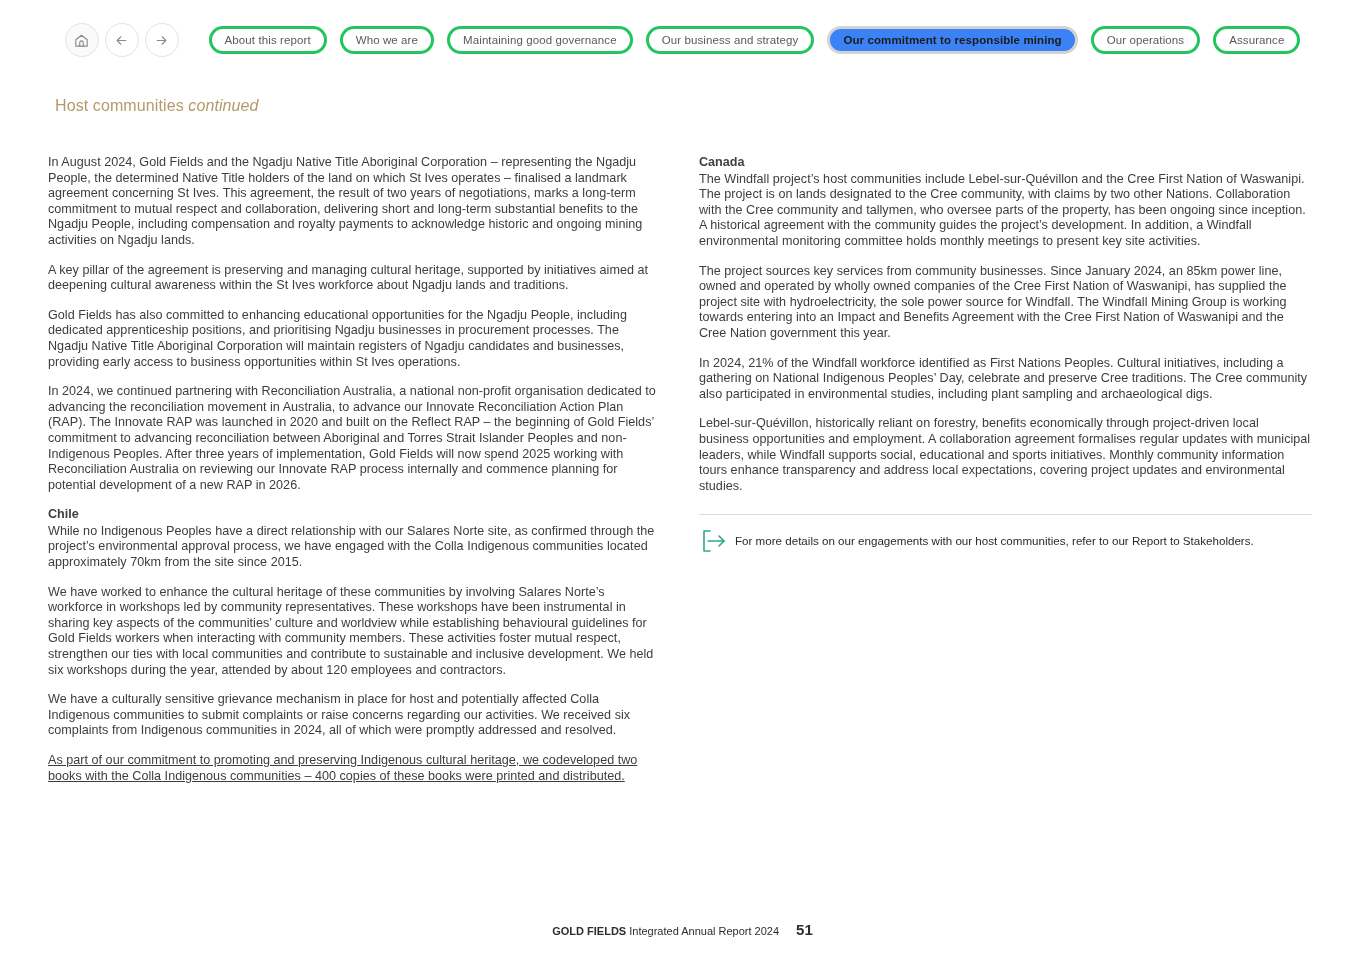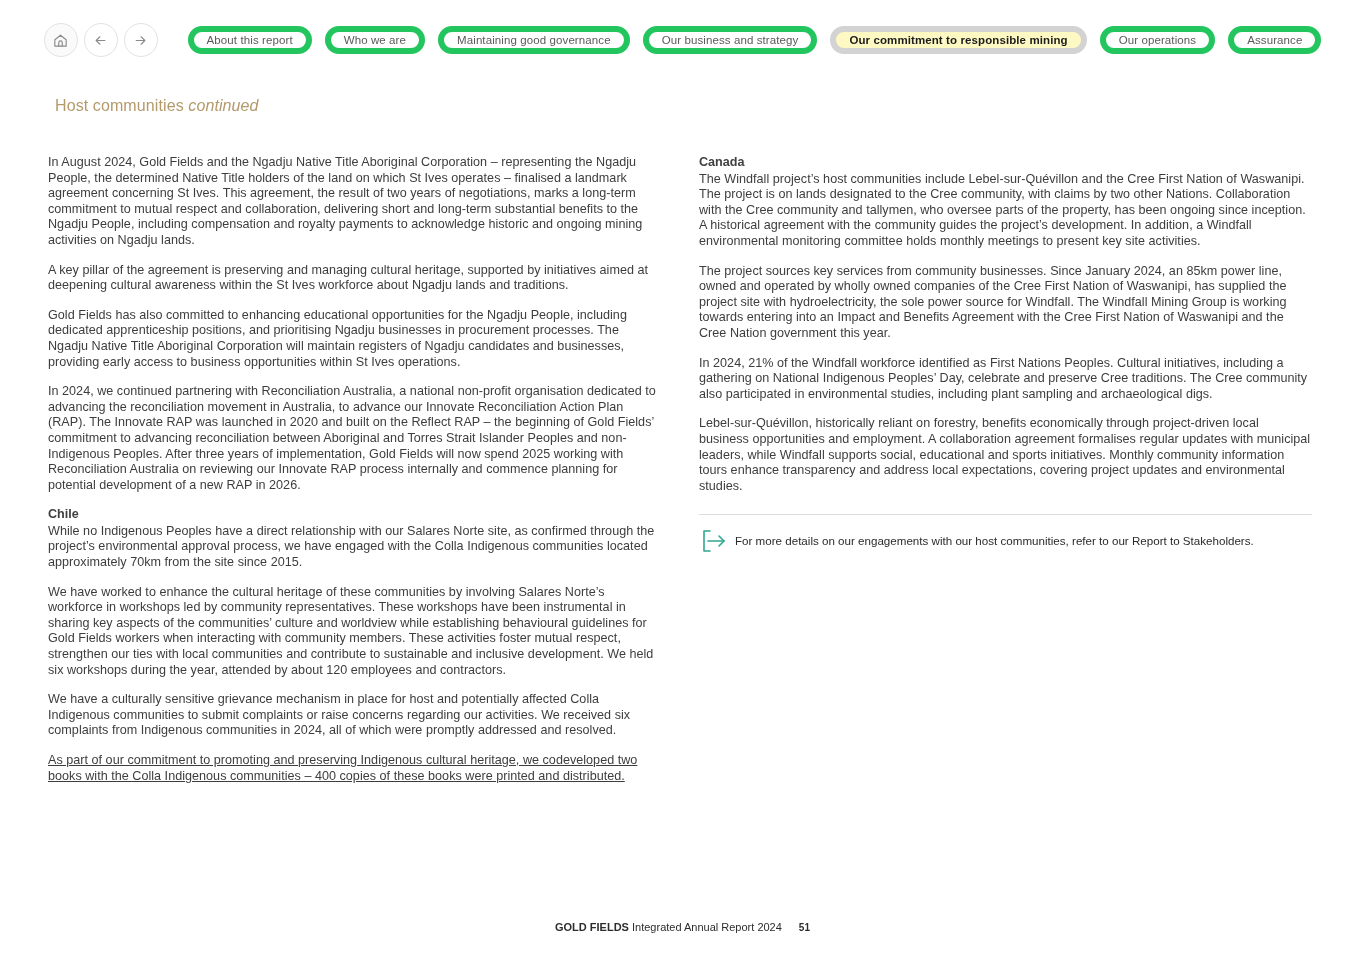--- a/index.html
+++ b/index.html
@@ -43,38 +43,38 @@
     align-items: center;
     justify-content: center;
     box-sizing: border-box;
     flex: none;
   }
   .circle-btn.plain { background: #ffffff; }
   .circle-btn svg { display: block; }
   .nav-gap { width: 18px; }
 
   .pill {
-    border: 6px solid #22c55e;
+    border: 3px solid #22c55e;
     background: #ffffff;
     border-radius: 17px;
     height: 28px;
     padding: 0 13px;
     display: flex;
     align-items: center;
     justify-content: center;
     font-size: 11.5px;
     color: #5a5a5a;
     white-space: nowrap;
     box-sizing: border-box;
     margin-right: 7px;
     letter-spacing: 0.1px;
   }
   .pill:last-child { margin-right: 0; }
   .pill.active {
-    background: #fef9c3;
+    background: #3b82f6;
     border-color: #d3d3d3;
     color: #1c1c1c;
     font-weight: bold;
   }
 
   
   .page-title {
     position: absolute;
     left: 55px;
     top: 97px;
@@ -147,21 +147,21 @@
     left: 0;
     top: 921px;
     width: 1365px;
     text-align: center;
     font-size: 11px;
     color: #2d2d2d;
   }
   .footer .brand { font-weight: bold; }
   .footer .pageno {
     font-weight: bold;
-    font-size: 10px;
+    font-size: 15px;
     margin-left: 17px;
   }
 </style>
 </head>
 <body>
 
 <div class="topnav">
   <div class="nav-inner">
 
     <div class="circle-btn">

